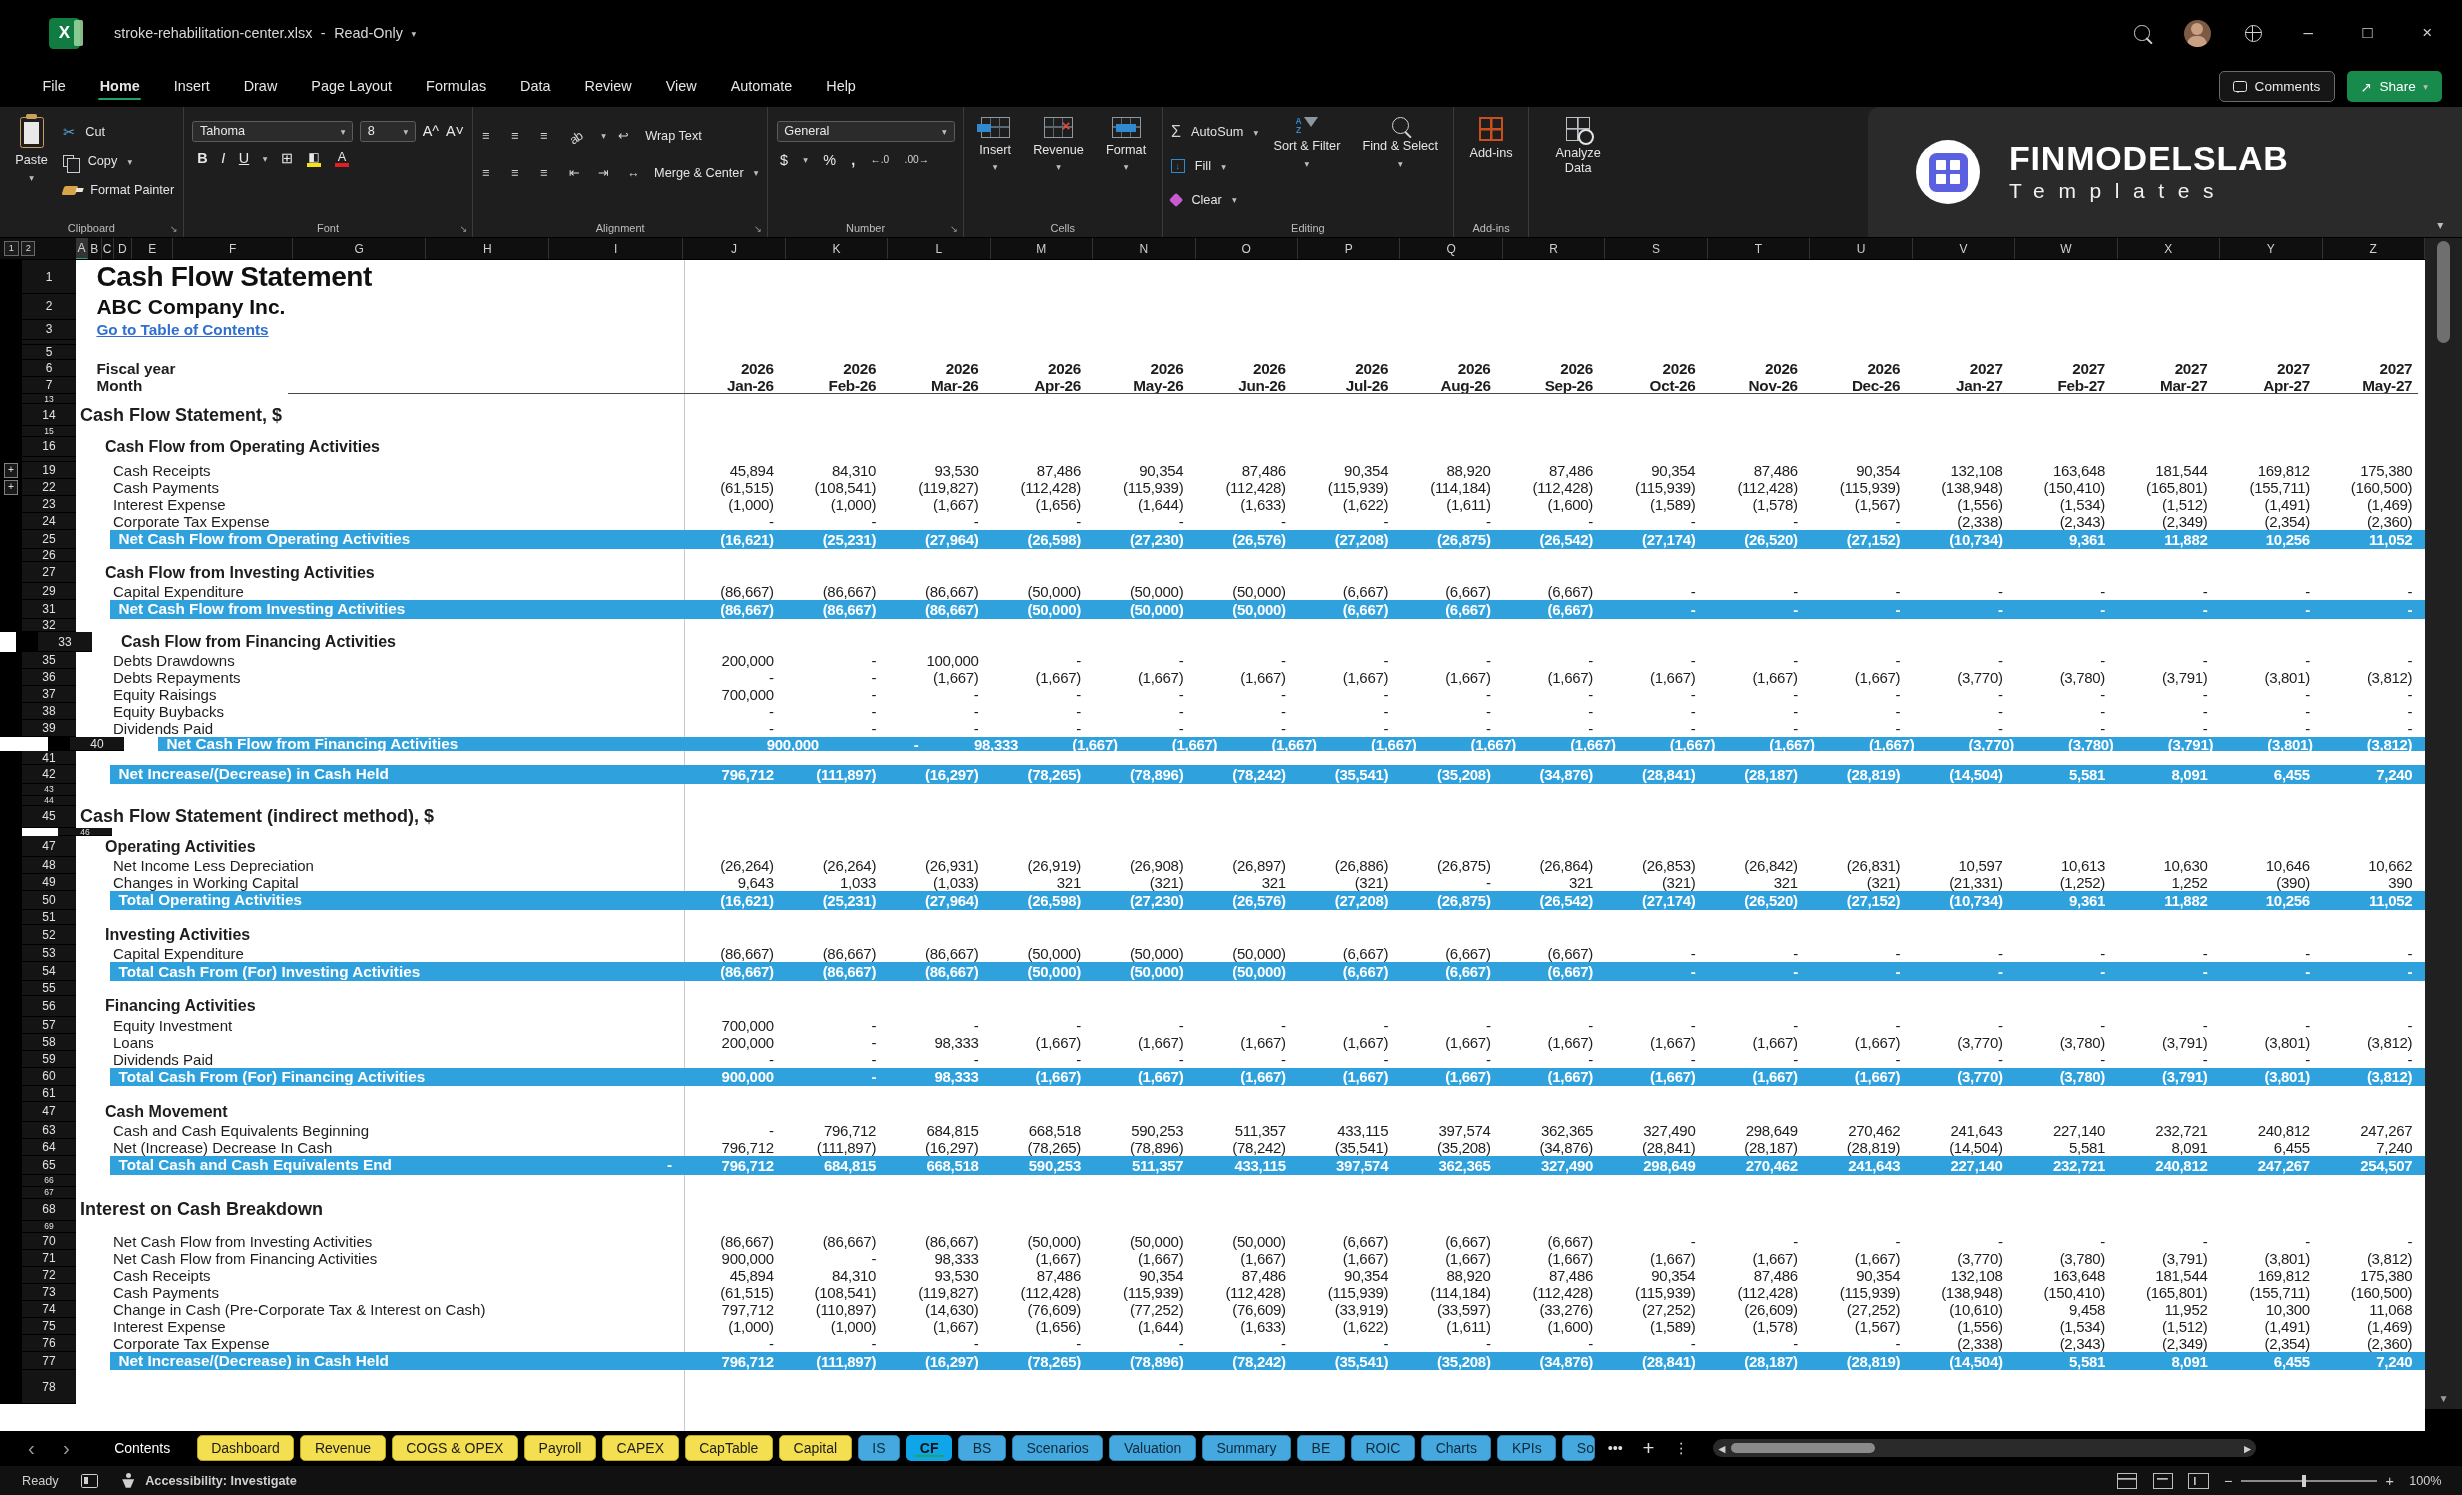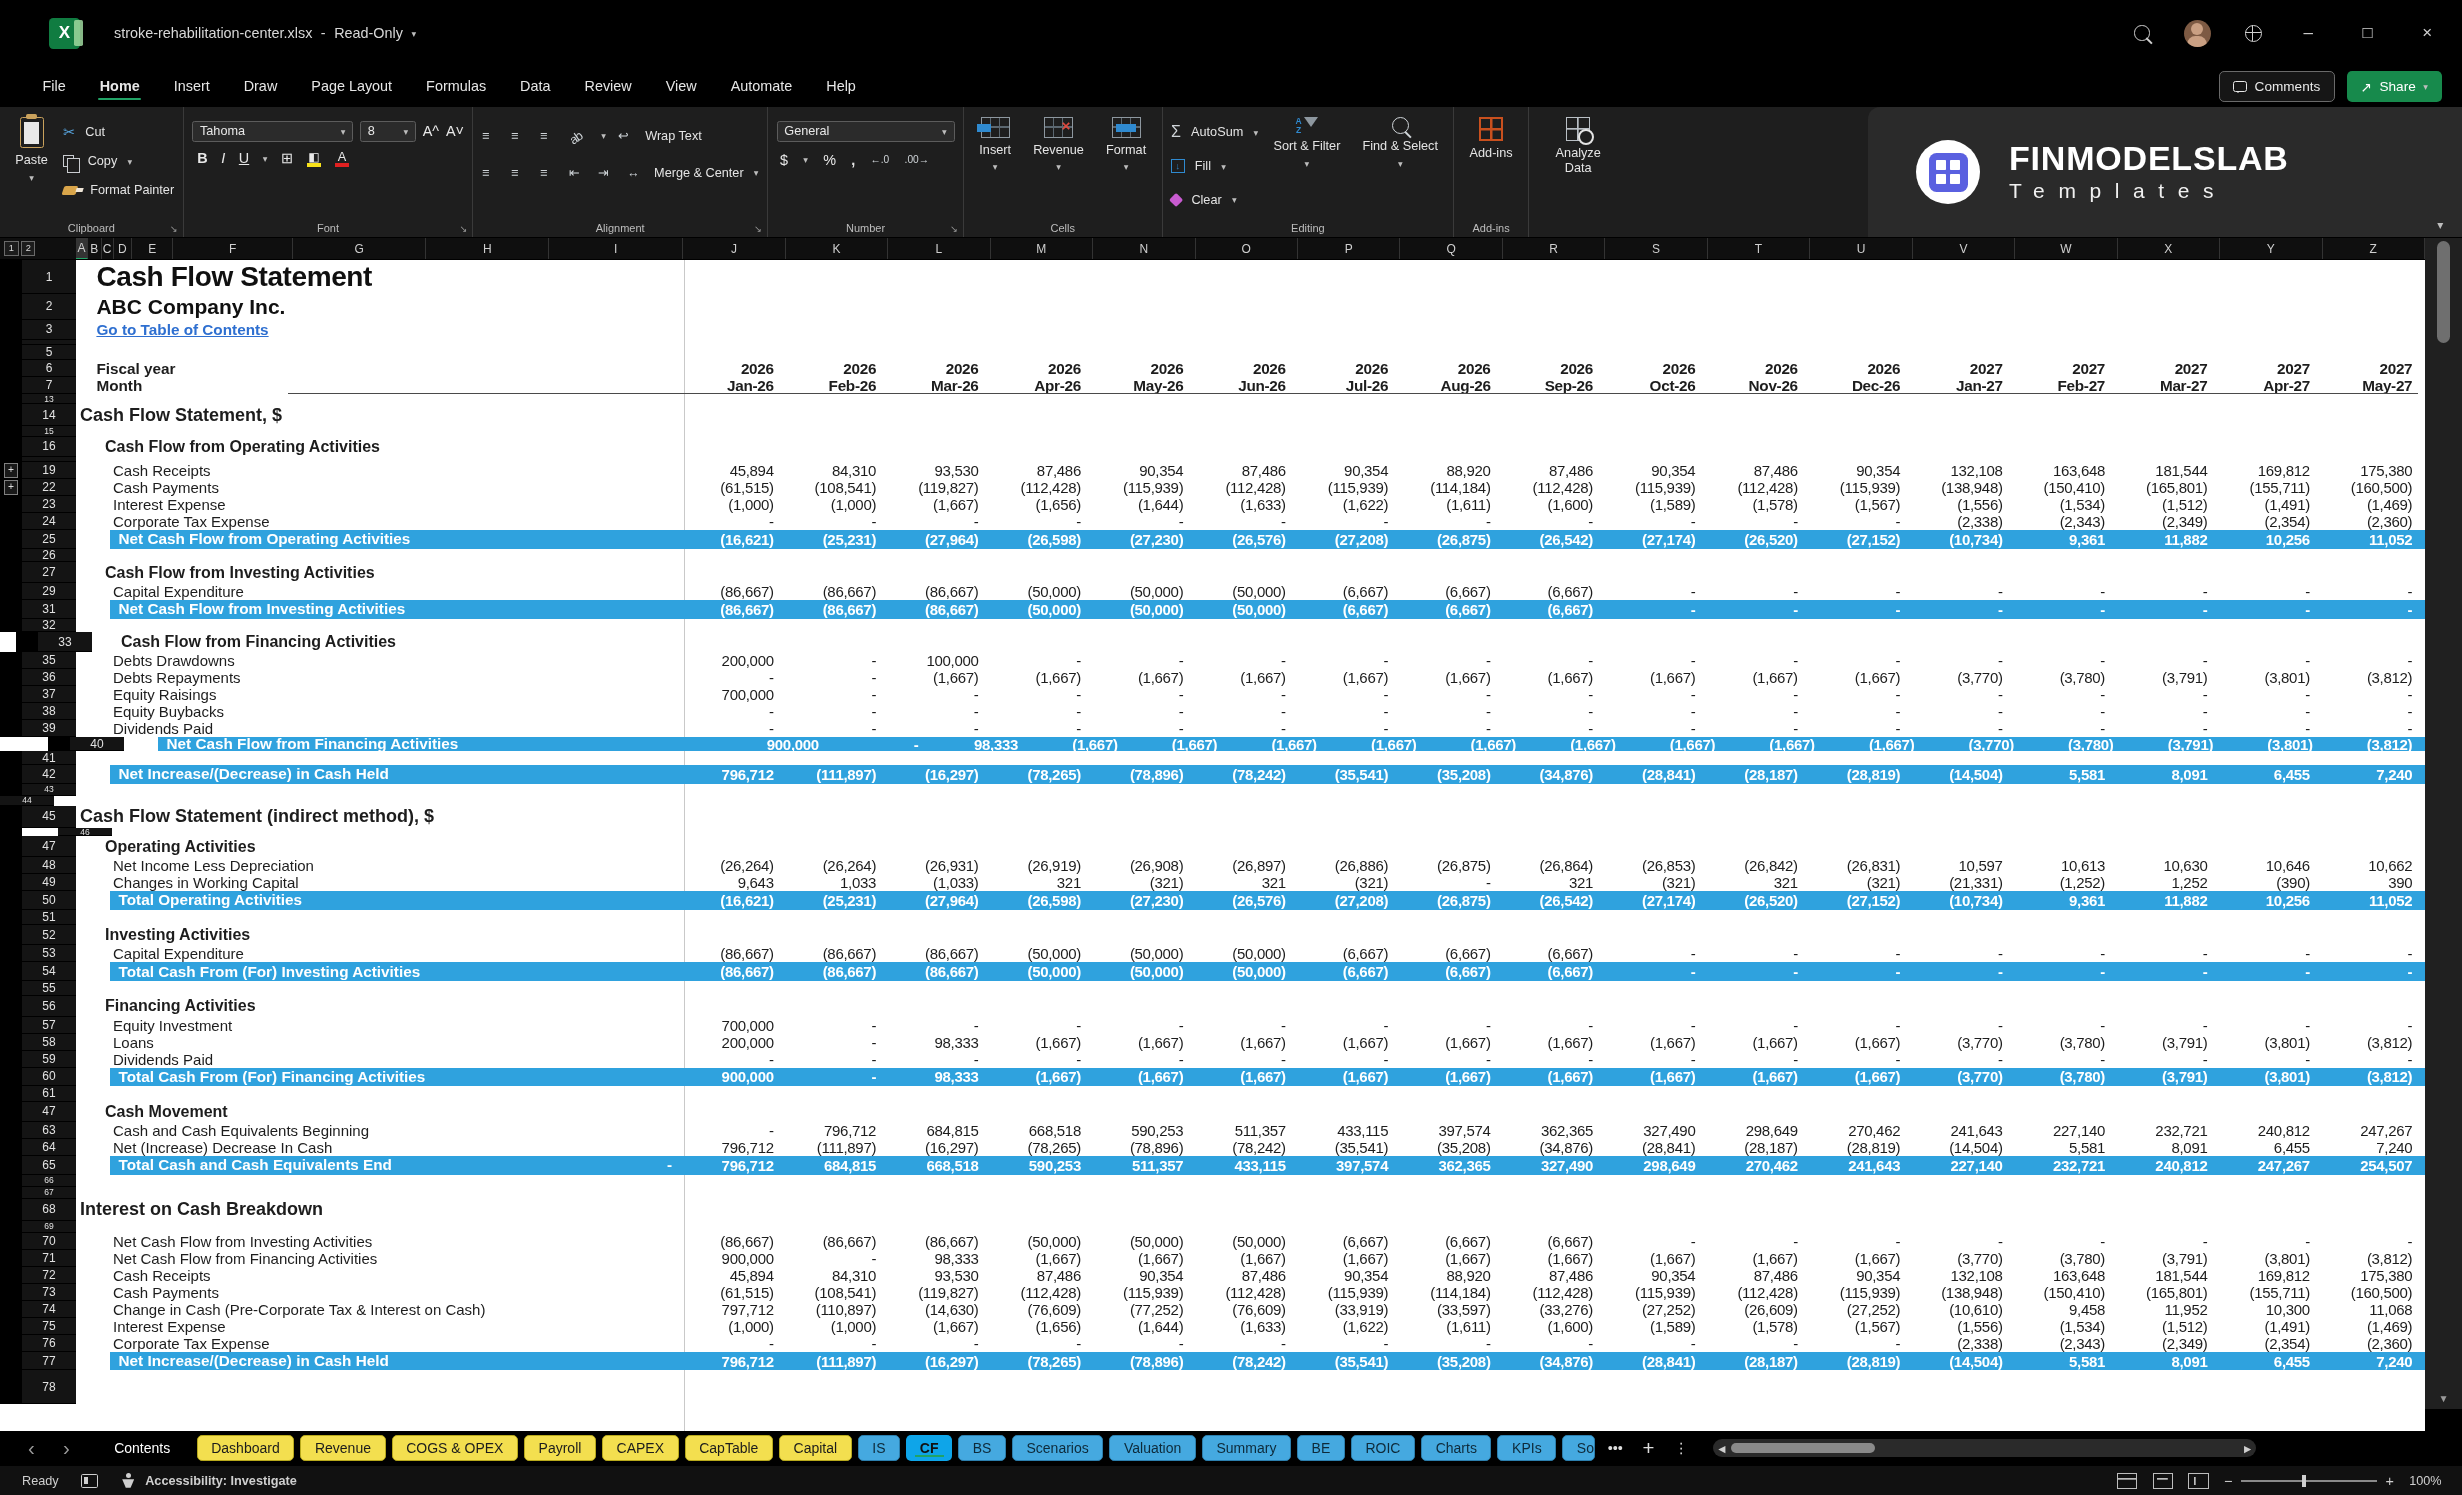--- a/index.html
+++ b/index.html
@@ -951,21 +951,21 @@
                 <div class="dc">6,455</div>
                 <div class="dc">7,240</div>
               </div>
             </div>
           </div>
           <div class="row blank tiny" style="height: 12px;">
             <div class="og"></div>
             <div class="rn">43</div>
             <div class="content"></div>
           </div>
-          <div class="row sliver tiny" style="height: 10.2px; flex-direction: column;">
+          <div class="row sliver tiny" style="height: 10.2px;">
             <div class="og"></div>
             <div class="rn">44</div>
             <div class="content"></div>
           </div>
           <div class="row section1" style="height: 22px;">
             <div class="og"></div>
             <div class="rn">45</div>
             <div class="content">
               <div class="lbl t-section1">Cash Flow Statement (indirect method), $</div>
             </div>

